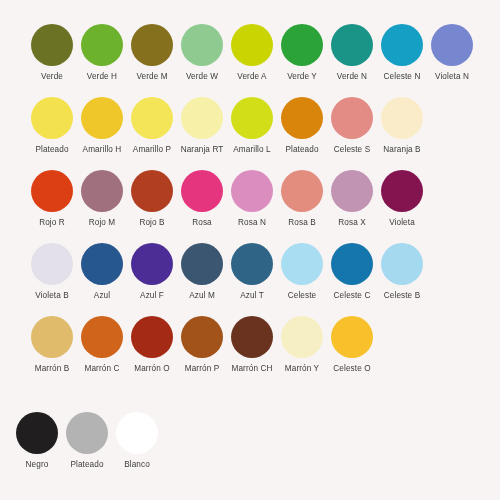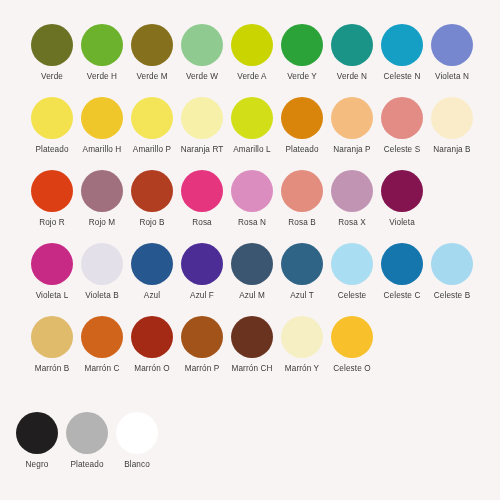--- a/index.html
+++ b/index.html
@@ -125,24 +125,20 @@
         </div>
         <div class="swatch-cell">
           <span class="swatch-dot" style="background: rgb(210, 222, 23);"></span>
           <span class="swatch-label">Amarillo L</span>
         </div>
         <div class="swatch-cell">
           <span class="swatch-dot" style="background: rgb(217, 133, 12);"></span>
           <span class="swatch-label">Plateado</span>
         </div>
         <div class="swatch-cell">
-          <span class="swatch-dot" style="background: rgb(244, 189, 127);"></span>
-          <span class="swatch-label">Naranja P</span>
-        </div>
-        <div class="swatch-cell">
           <span class="swatch-dot" style="background: rgb(226, 140, 133);"></span>
           <span class="swatch-label">Celeste S</span>
         </div>
         <div class="swatch-cell">
           <span class="swatch-dot" style="background: rgb(251, 236, 201);"></span>
           <span class="swatch-label">Naranja B</span>
         </div>
       </div>
       <div class="swatch-row">
         <div class="swatch-cell">
@@ -172,24 +168,20 @@
         <div class="swatch-cell">
           <span class="swatch-dot" style="background: rgb(194, 148, 180);"></span>
           <span class="swatch-label">Rosa  X</span>
         </div>
         <div class="swatch-cell">
           <span class="swatch-dot" style="background: rgb(131, 20, 79);"></span>
           <span class="swatch-label">Violeta</span>
         </div>
       </div>
       <div class="swatch-row">
-        <div class="swatch-cell">
-          <span class="swatch-dot" style="background: rgb(199, 42, 133);"></span>
-          <span class="swatch-label">Violeta  L</span>
-        </div>
         <div class="swatch-cell">
           <span class="swatch-dot" style="background: rgb(228, 224, 233);"></span>
           <span class="swatch-label">Violeta  B</span>
         </div>
         <div class="swatch-cell">
           <span class="swatch-dot" style="background: rgb(39, 87, 143);"></span>
           <span class="swatch-label">Azul</span>
         </div>
         <div class="swatch-cell">
           <span class="swatch-dot" style="background: rgb(76, 45, 149);"></span>

